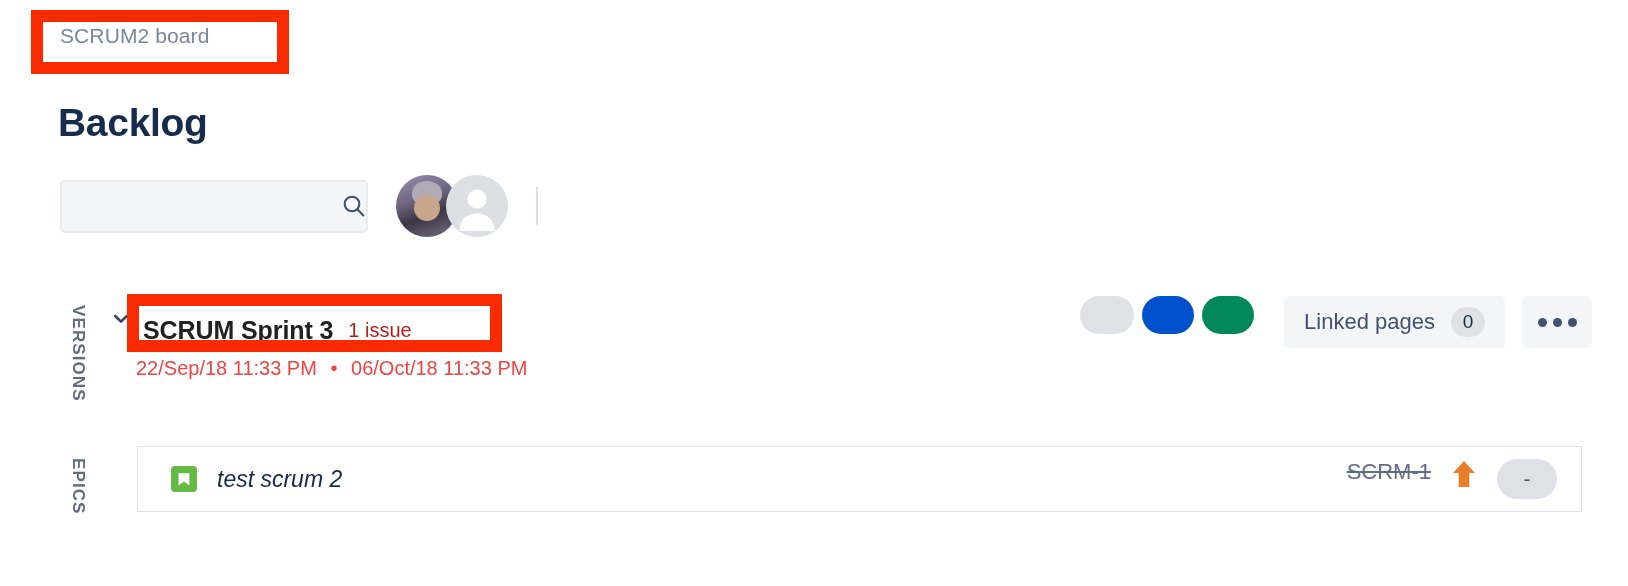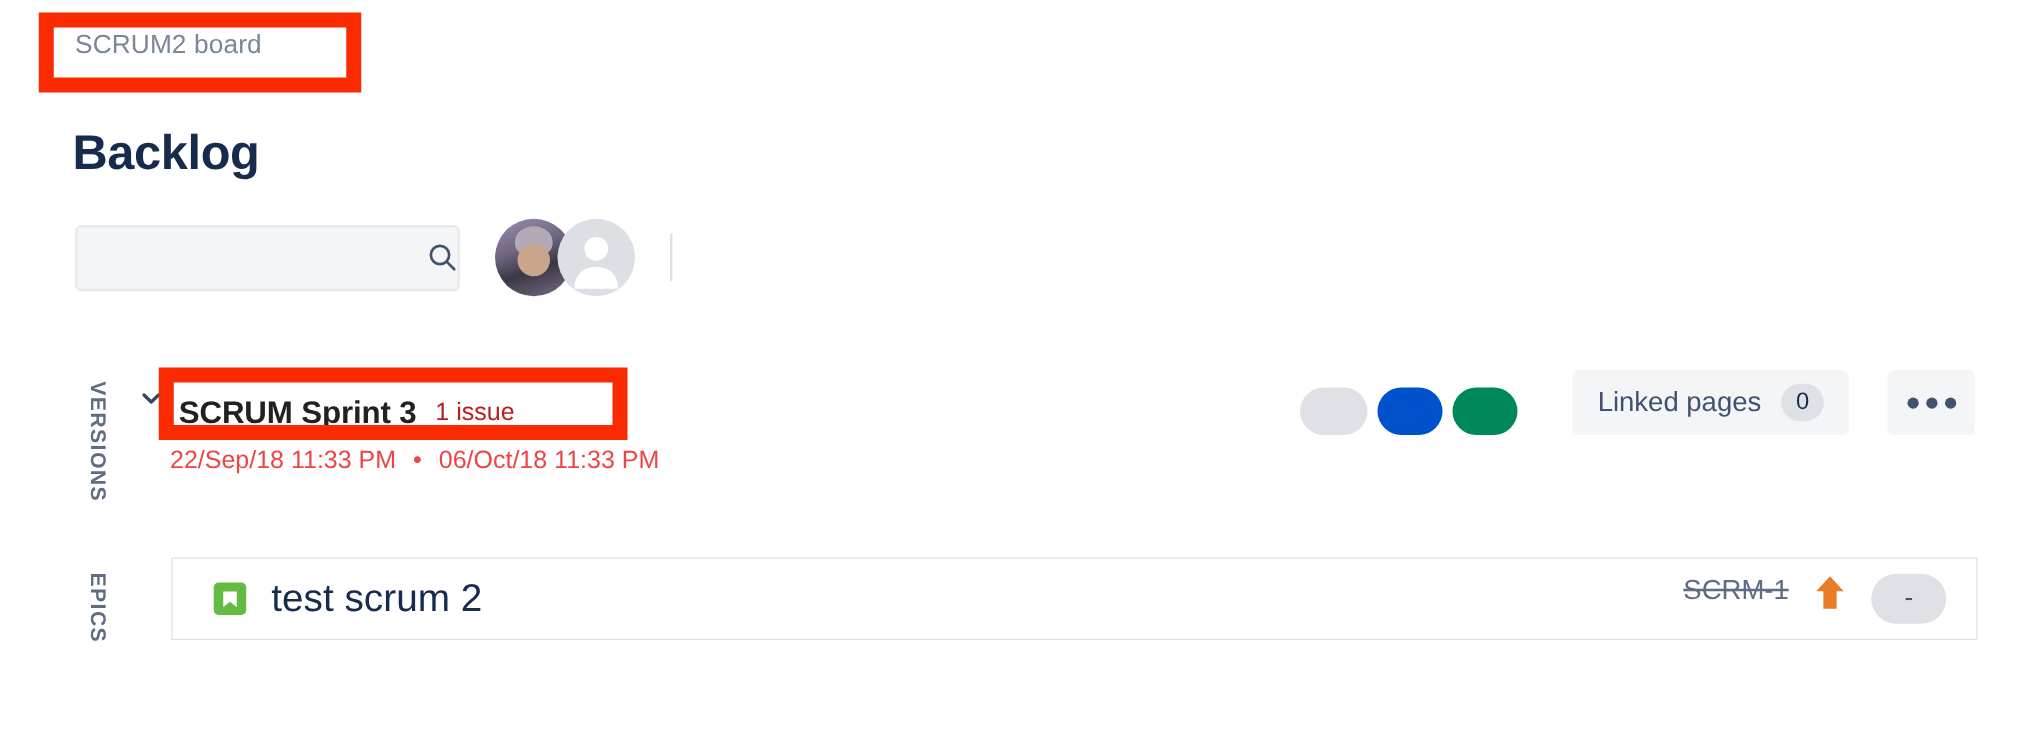--- a/index.html
+++ b/index.html
@@ -188,26 +188,25 @@
     top: 357px;
     font-size: 20px;
     color: #ef4444;
     white-space: nowrap;
   }
   .sprint-dates .sep { margin: 0 8px; }
 
   
   .sprint-controls {
     position: absolute;
-    right: 48px;
+    right: 36px;
     top: 296px;
     height: 52px;
     display: flex;
-    align-items: flex-end;
-    gap: 14px;
+    align-items: flex-start;
   }
   .status-pills { display: flex; align-items: center; }
   .pill {
     height: 38px;
     border-radius: 19px;
     flex: none;
   }
   .pill-todo       { width: 54px; background: #dfe1e6; }
   .pill-inprogress { width: 52px; background: #0052cc; margin-left: 8px; }
   .pill-done       { width: 52px; background: #00875a; margin-left: 8px; }
@@ -281,25 +280,26 @@
     height: 26px;
     border-radius: 4px;
     background: #65ba43;
     flex: none;
     display: flex;
     align-items: center;
     justify-content: center;
   }
   .issue-summary {
     margin-left: 20px;
-    font-size: 31px;
+    font-size: 23px;
     color: #172b4d;
     white-space: nowrap;
     overflow: hidden;
     text-overflow: ellipsis;
+    font-style: italic;
   }
   .issue-right {
     margin-left: auto;
     display: flex;
     align-items: flex-start;
   }
   .issue-key {
     font-size: 22px;
     color: #5e6c84;
     text-decoration: line-through;

